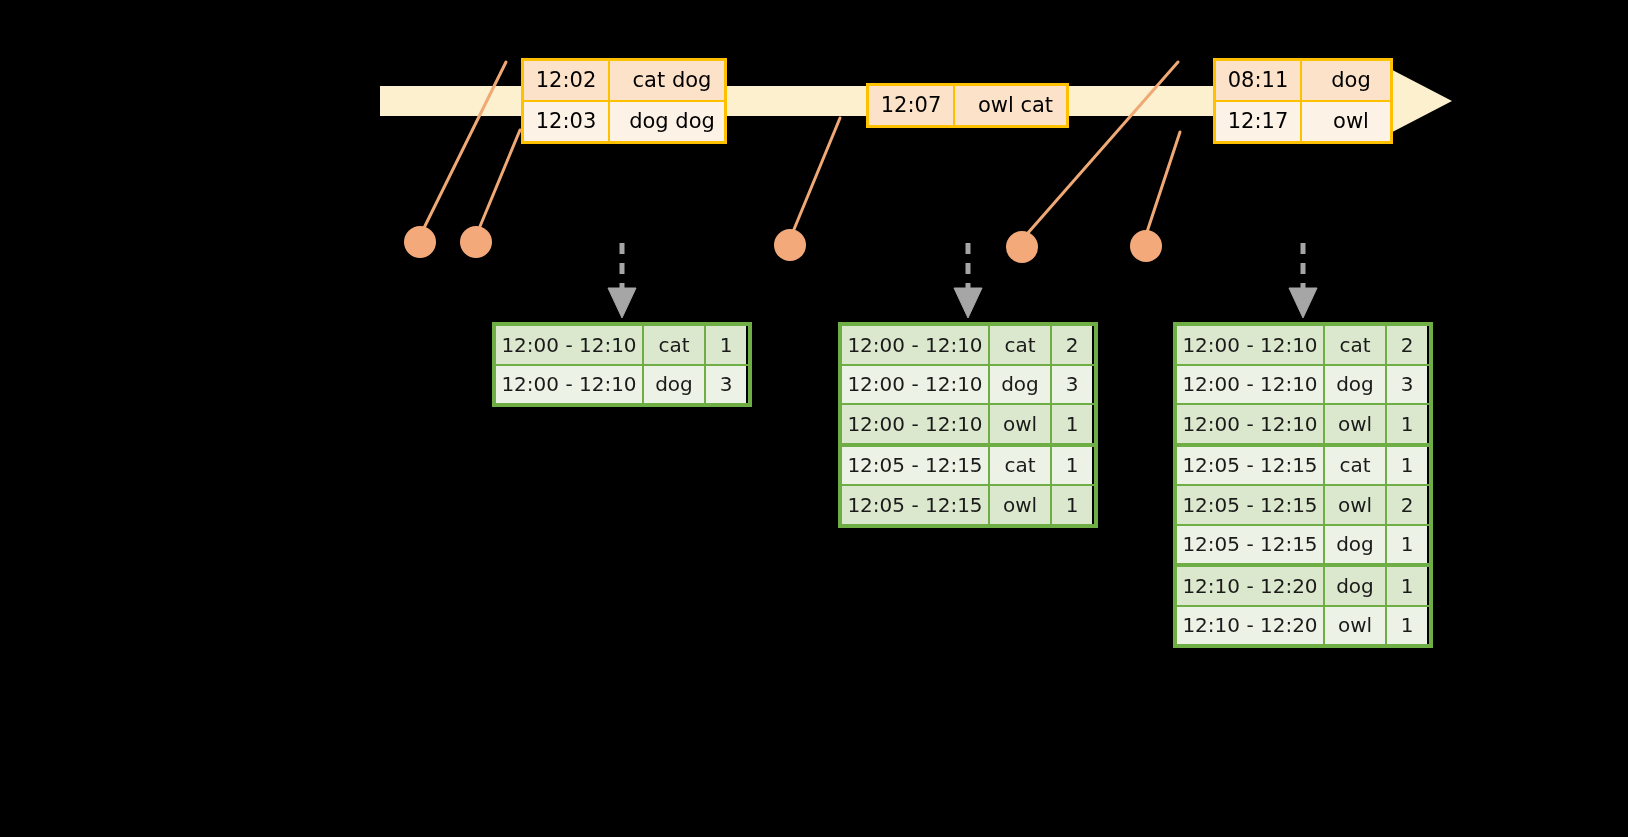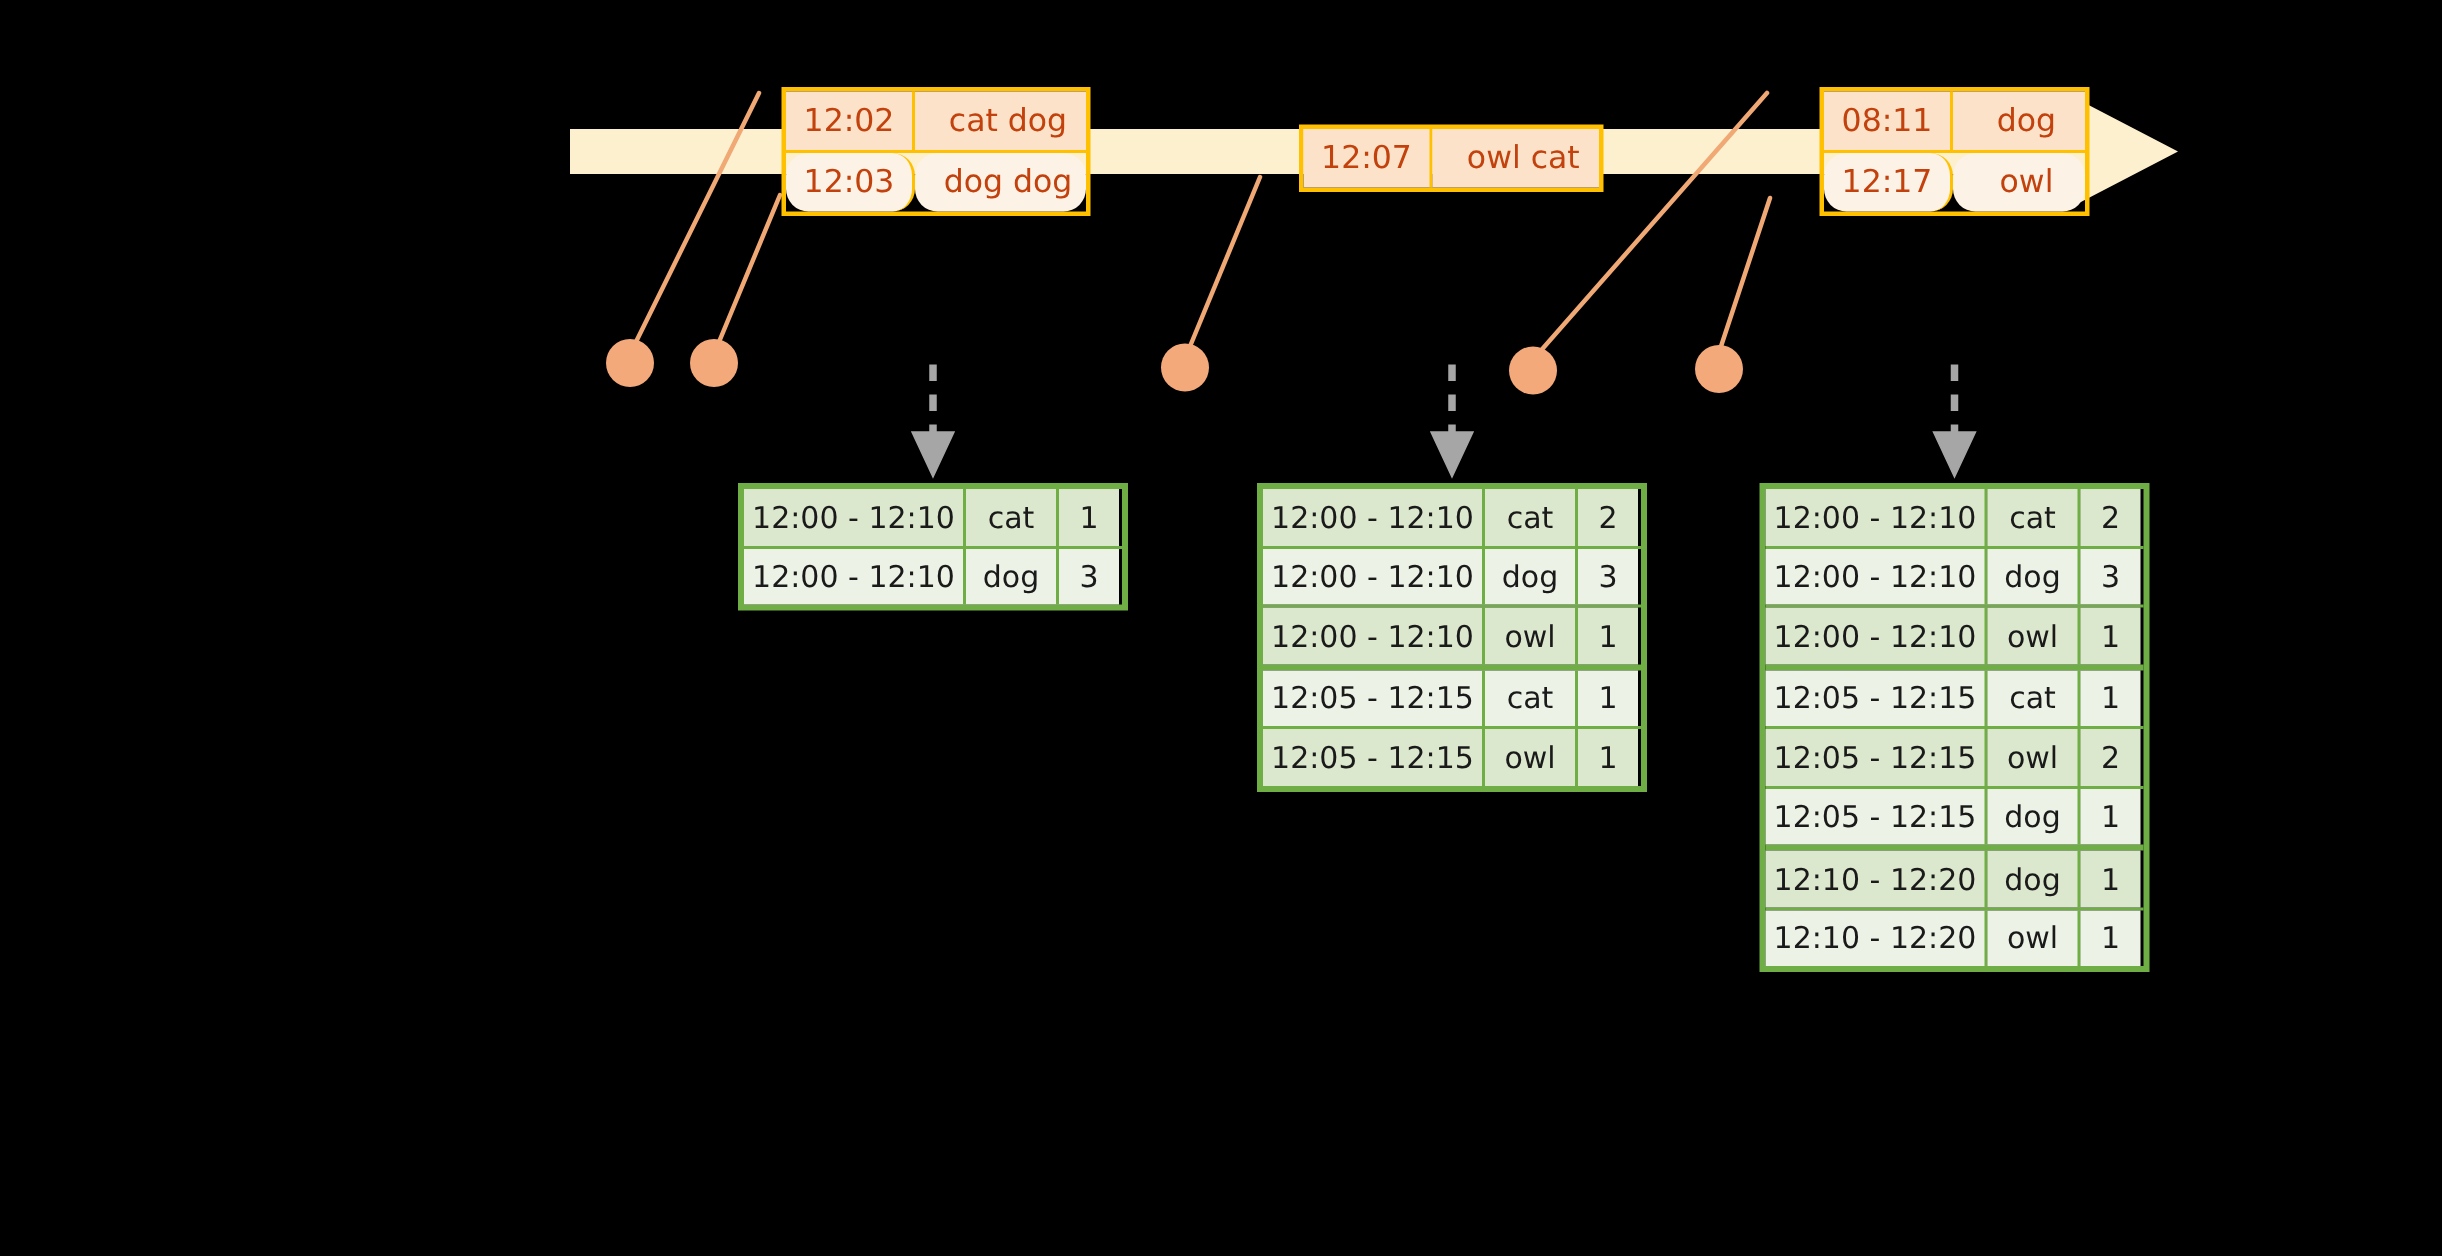--- a/index.html
+++ b/index.html
@@ -41,36 +41,36 @@
     flex-direction: row;
     flex: 1 1 auto;
   }
   .evt-row + .evt-row {
     border-top: 2px solid #FFC000;
   }
   .evt-cell {
     display: flex;
     align-items: center;
     justify-content: center;
-    color: #c2410c;
+    color: #000000;
     font-size: 21px;
     line-height: 1;
     box-sizing: border-box;
     white-space: nowrap;
   }
   .evt-cell.time {
     width: 86px;
     border-right: 2px solid #FFC000;
   }
   .evt-cell.words {
     flex: 1 1 auto;
     padding-left: 10px;
   }
   .evt-row.shade .evt-cell { background: #FCE2C8; }
-  .evt-row.light .evt-cell { background: #FDF2E6; border-radius: 15px; }
+  .evt-row.light .evt-cell { background: #FDF2E6; }
 
   
   .tbl {
     position: absolute;
     border: 4px solid #6FAE44;
     box-sizing: border-box;
     display: flex;
     flex-direction: column;
   }
   .tbl-row {

